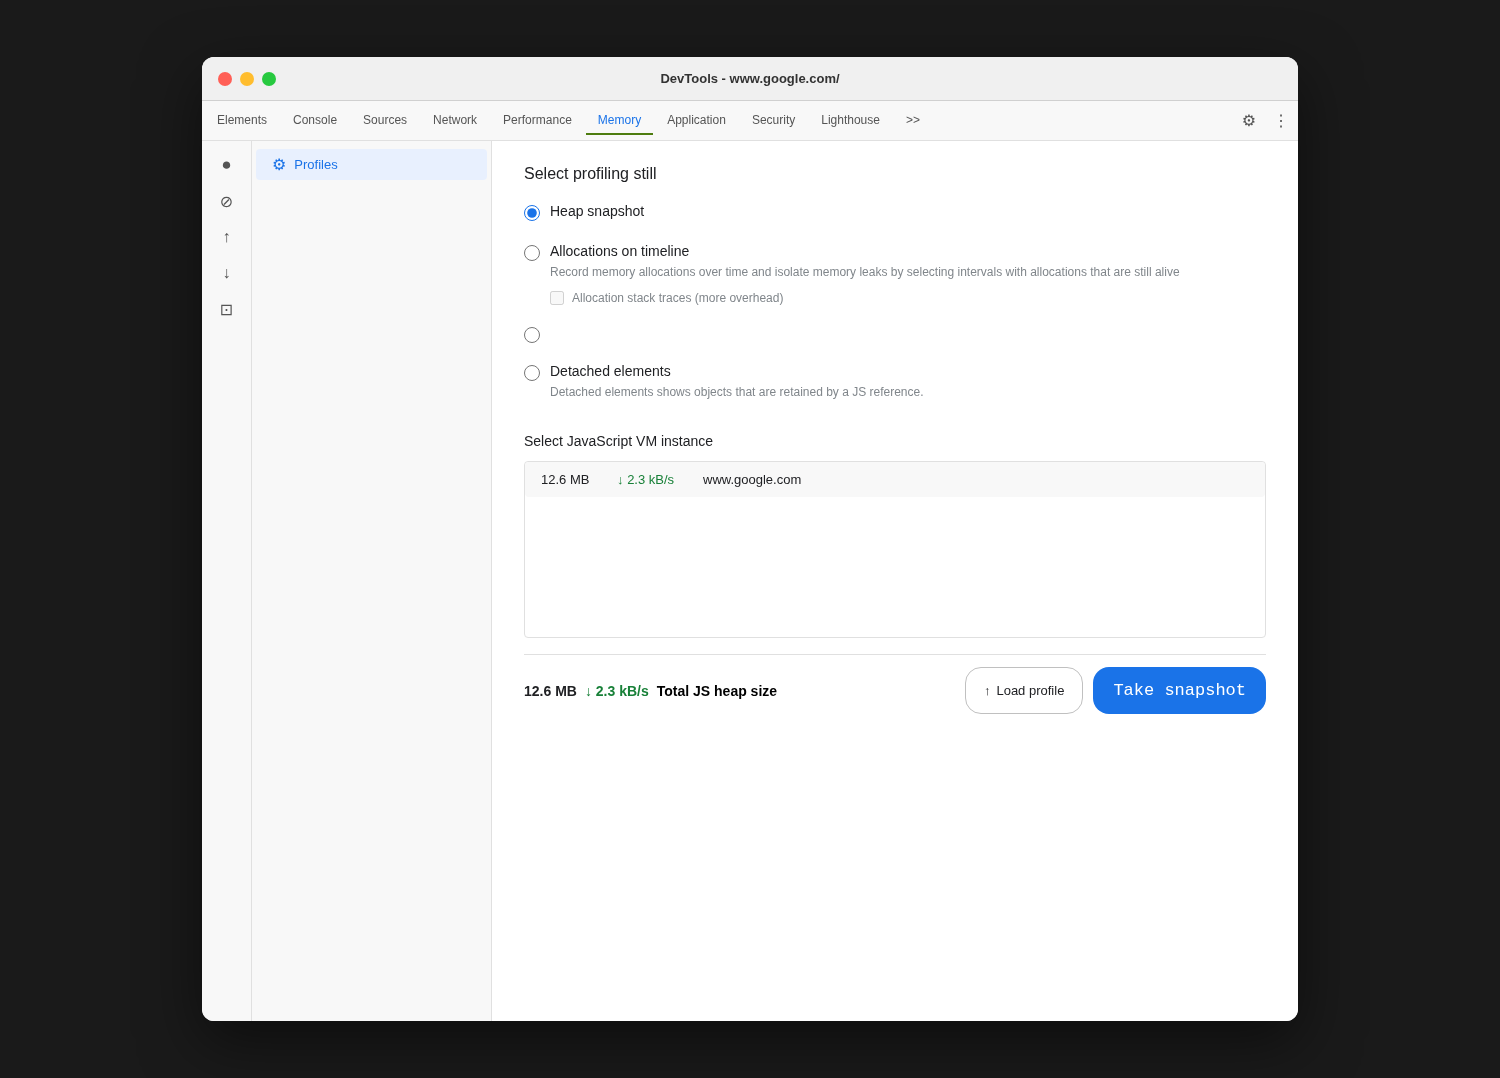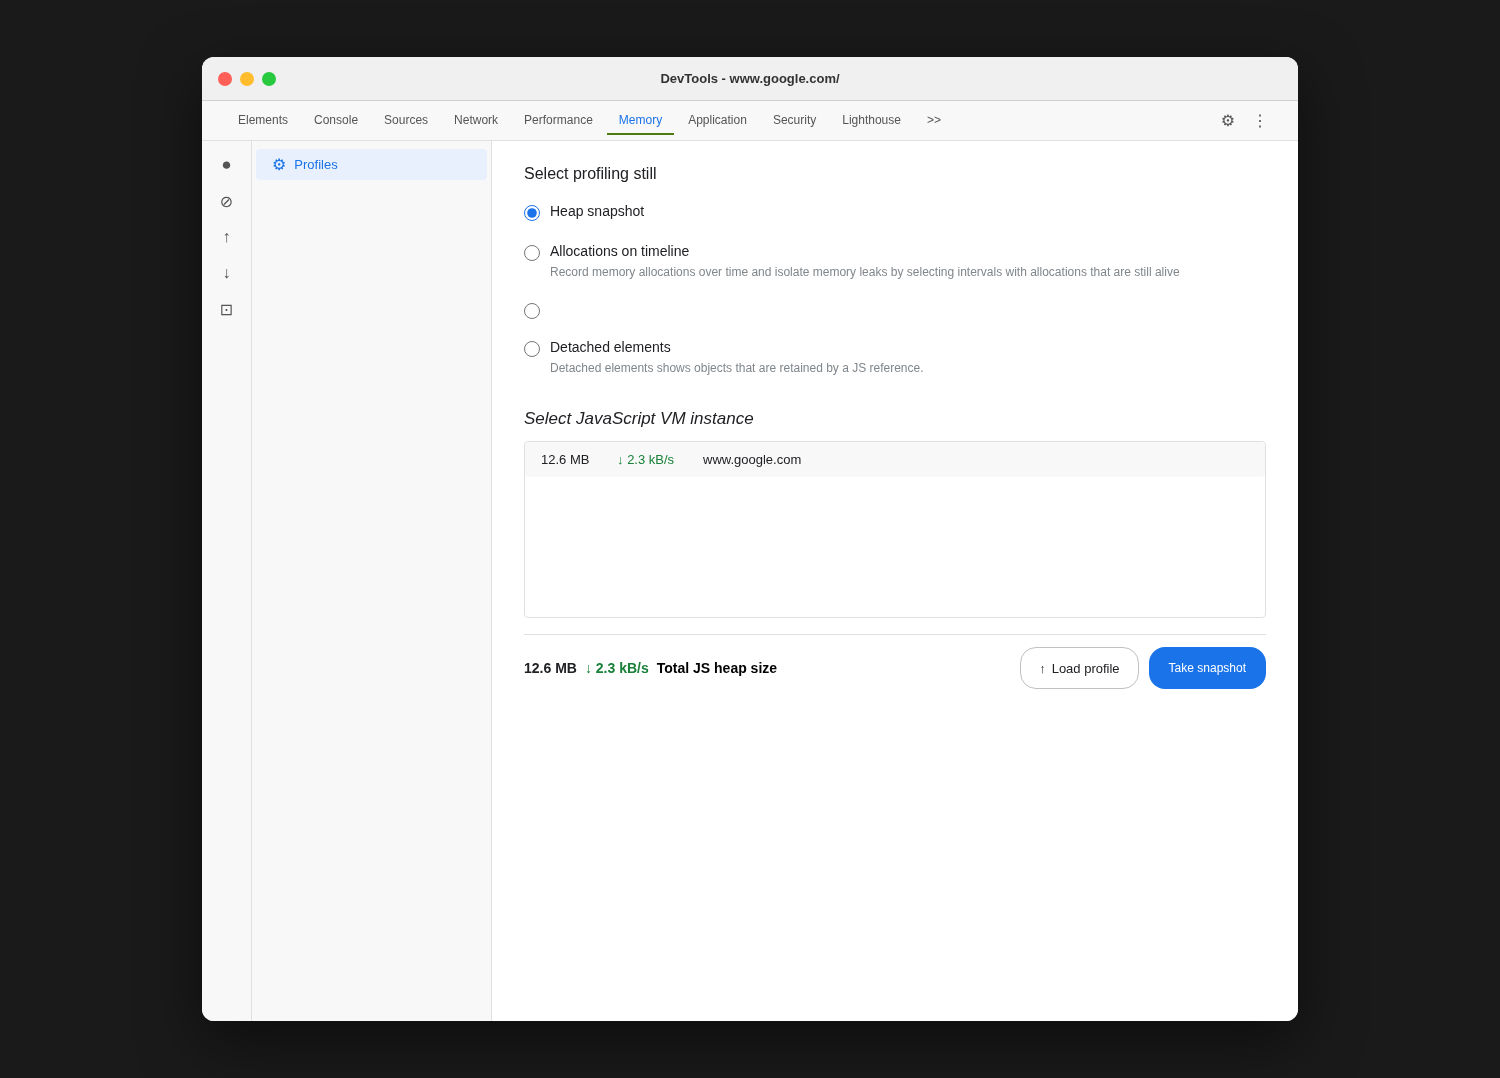--- a/index.html
+++ b/index.html
@@ -46,21 +46,21 @@
       font-size: 13px;
       font-weight: 600;
       color: #333;
     }
     .toolbar {
       background: #f8f8f8;
       border-bottom: 1px solid #e0e0e0;
       display: flex;
       align-items: center;
       height: 40px;
-      padding: 0 24px;
+      padding: 0 3px;
       gap: 2px;
     }
     .toolbar-tab {
       padding: 6px 12px;
       font-size: 12px;
       color: #555;
       cursor: pointer;
       border-bottom: 2px solid transparent;
       white-space: nowrap;
       text-decoration: none;
@@ -184,25 +184,24 @@
     .checkbox-input {
       width: 14px;
       height: 14px;
       cursor: pointer;
     }
     .checkbox-label {
       font-size: 12px;
       color: #80868b;
     }
     .vm-section-title {
-      font-size: 17px;
+      font-size: 14px;
       font-weight: 500;
       color: #202124;
       margin-bottom: 12px;
-      font-style: italic;
     }
     .vm-table {
       border: 1px solid #e0e0e0;
       border-radius: 4px;
       width: 100%;
       margin-bottom: 16px;
     }
     .vm-row {
       display: flex;
       align-items: center;
@@ -277,24 +276,25 @@
       cursor: pointer;
       display: flex;
       align-items: center;
       gap: 6px;
     }
     .btn-snapshot {
       padding: 14px 20px;
       border: none;
       border-radius: 16px;
       background: #1a73e8;
-      font-size: 12px;
+      font-size: 17px;
       color: #fff;
       cursor: pointer;
       font-weight: 500;
+      font-family: Liberation Mono, monospace;
     }
   </style>
 </head>
 <body>
 
 <div class="window">
 
   <div class="titlebar">
     <div class="traffic-lights">
       <div class="traffic-light tl-red"></div>
@@ -348,20 +348,24 @@
           <div>
             <div class="option-label">Heap snapshot</div>
           </div>
         </div>
 
         <div class="option-row">
           <input type="radio" class="radio-input" name="profiling" style="">
           <div>
             <div class="option-label">Allocations on timeline</div>
             <div class="option-desc">Record memory allocations over time and isolate memory leaks by selecting intervals with allocations that are still alive</div>
+            <div class="checkbox-row">
+              <input type="checkbox" class="checkbox-input" disabled="" style="">
+              <span class="checkbox-label">Allocation stack traces (more overhead)</span>
+            </div>
           </div>
         </div>
 
         <div class="option-row">
           <input type="radio" class="radio-input" name="profiling" style="">
         </div>
 
         <div class="option-row">
           <input type="radio" class="radio-input" name="profiling" style="">
           <div>

